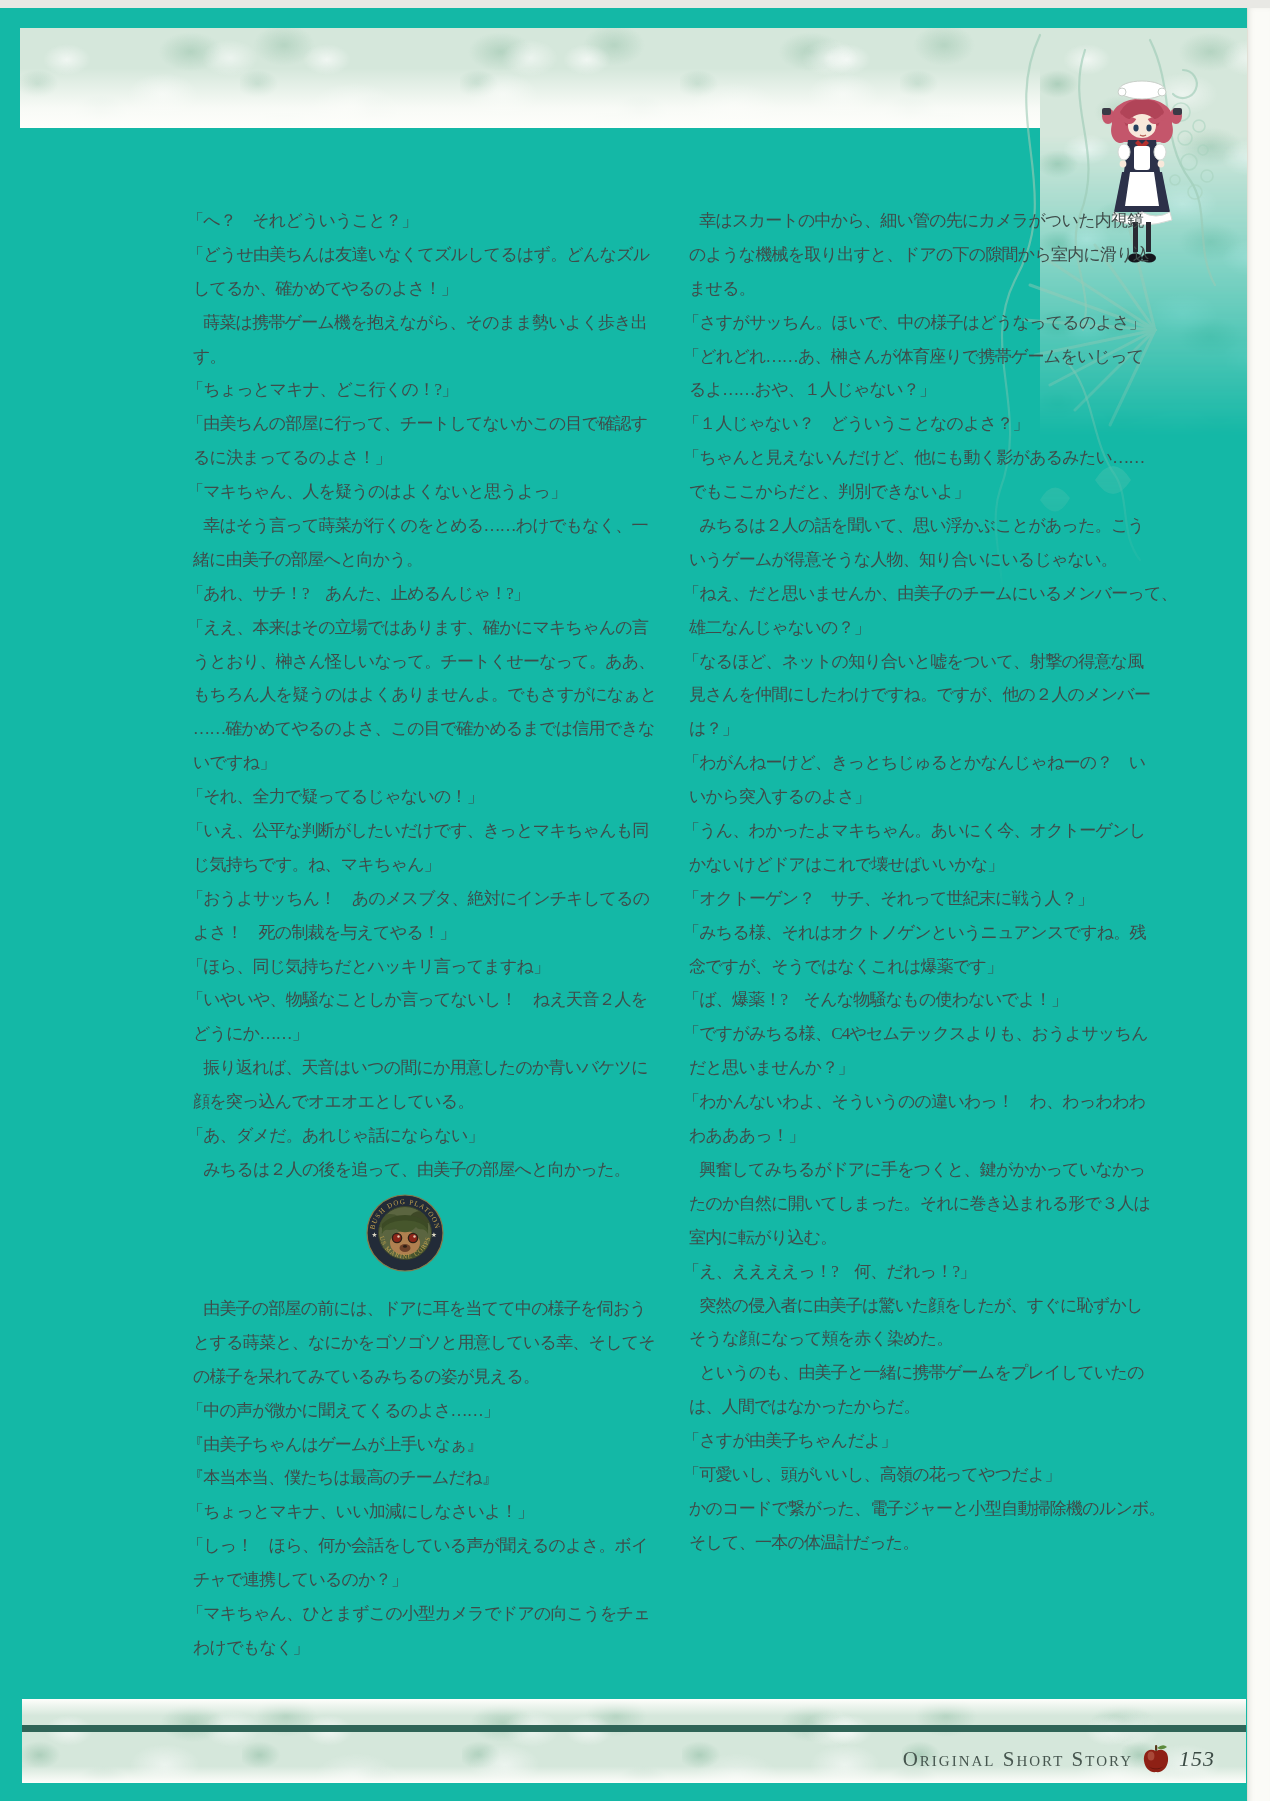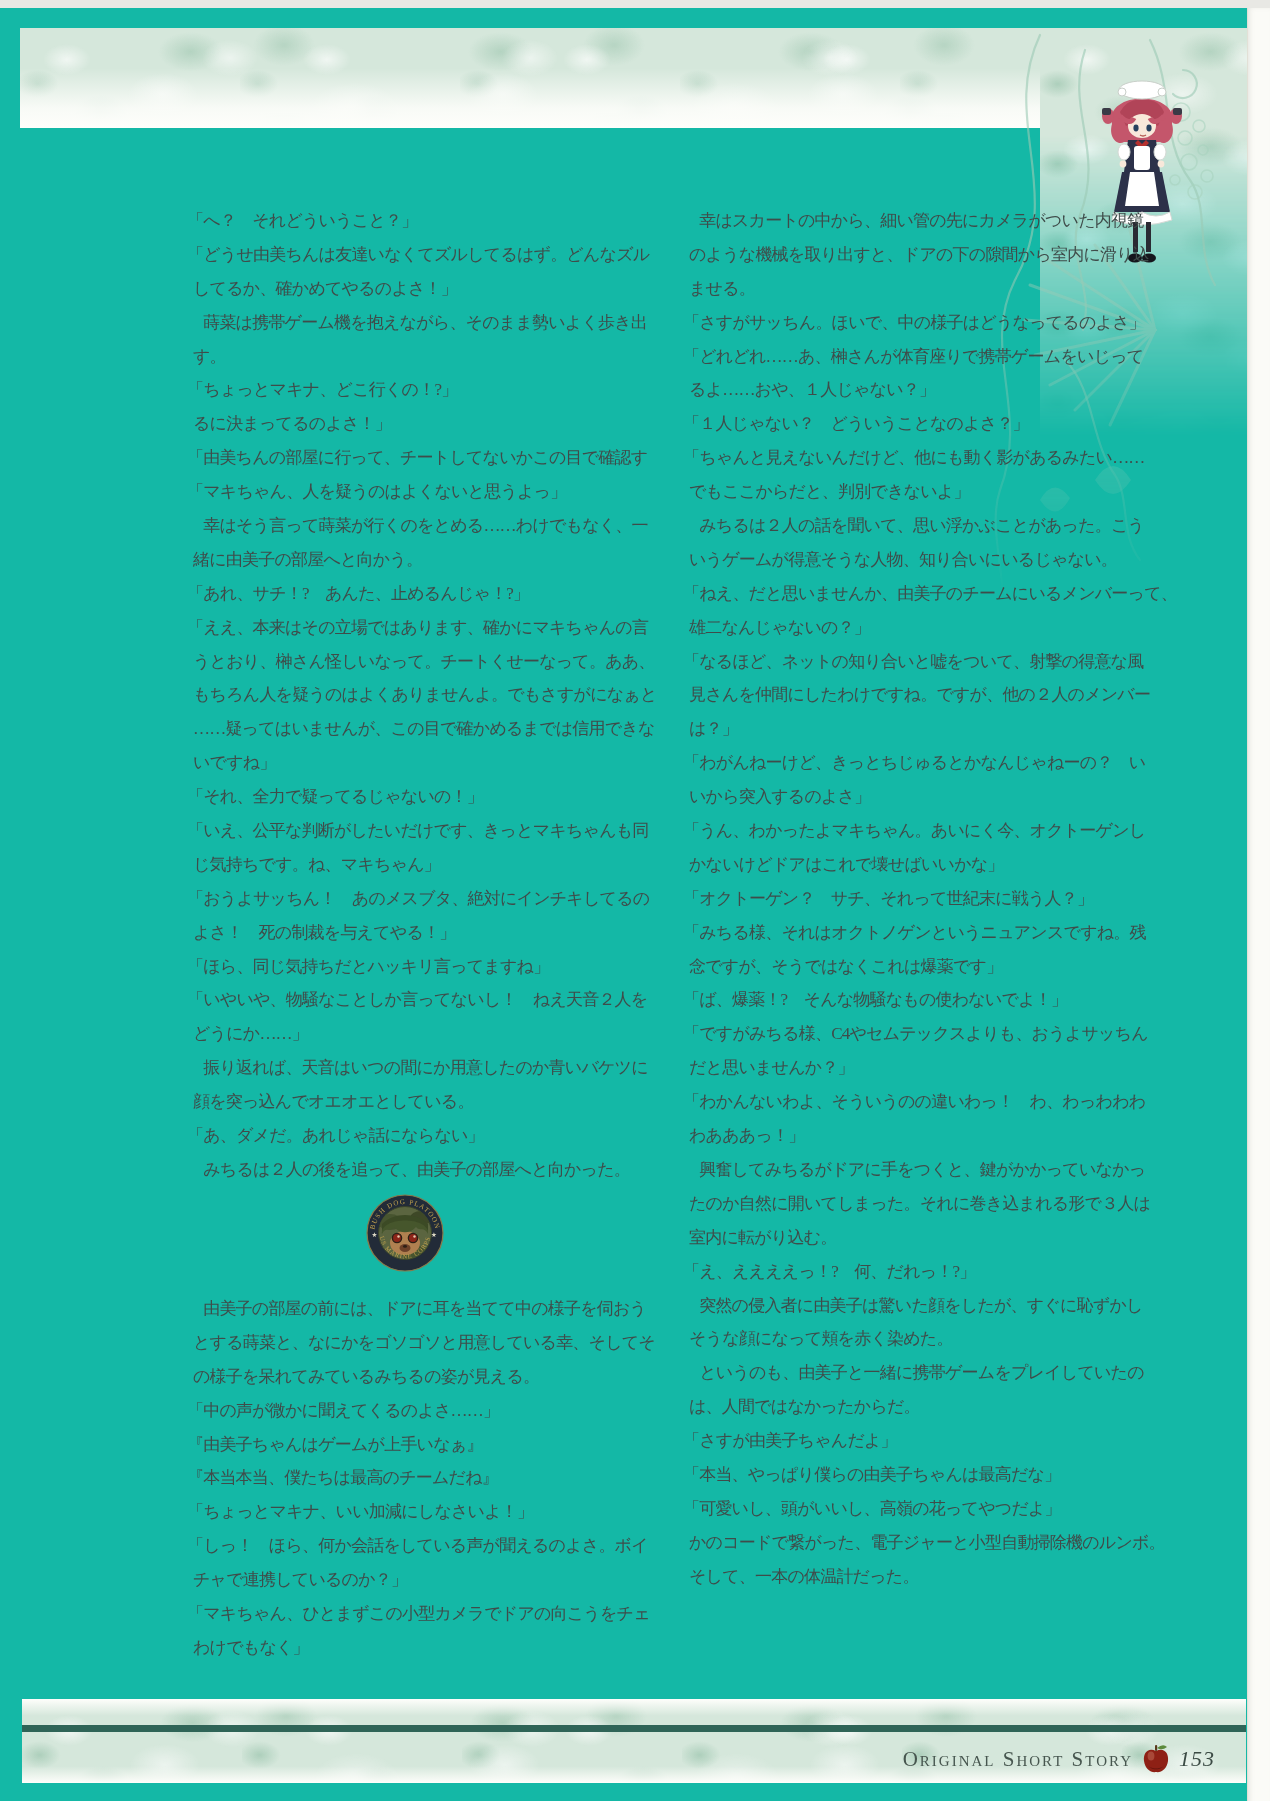--- a/index.html
+++ b/index.html
@@ -140,30 +140,30 @@
     </g>
   </svg>
 
   <div class="col col-left-a">
       <div class="line q">「へ？　それどういうこと？」</div>
       <div class="line q">「どうせ由美ちんは友達いなくてズルしてるはず。どんなズル</div>
       <div class="line c">してるか、確かめてやるのよさ！」</div>
       <div class="line p">　蒔菜は携帯ゲーム機を抱えながら、そのまま勢いよく歩き出</div>
       <div class="line c">す。</div>
       <div class="line q">「ちょっとマキナ、どこ行くの！?」</div>
+      <div class="line q">「由美ちんの部屋に行って、チートしてないかこの目で確認す</div>
       <div class="line c">るに決まってるのよさ！」</div>
-      <div class="line q">「由美ちんの部屋に行って、チートしてないかこの目で確認す</div>
       <div class="line q">「マキちゃん、人を疑うのはよくないと思うよっ」</div>
       <div class="line p">　幸はそう言って蒔菜が行くのをとめる……わけでもなく、一</div>
       <div class="line c">緒に由美子の部屋へと向かう。</div>
       <div class="line q">「あれ、サチ！?　あんた、止めるんじゃ！?」</div>
       <div class="line q">「ええ、本来はその立場ではあります、確かにマキちゃんの言</div>
       <div class="line c">うとおり、榊さん怪しいなって。チートくせーなって。ああ、</div>
       <div class="line c">もちろん人を疑うのはよくありませんよ。でもさすがになぁと</div>
-      <div class="line c">……疑ってはいませんが、この目で確かめるまでは信用できな</div>
+      <div class="line c">……確かめてやるのよさ、この目で確かめるまでは信用できな</div>
       <div class="line c">いですね」</div>
       <div class="line q">「それ、全力で疑ってるじゃないの！」</div>
       <div class="line q">「いえ、公平な判断がしたいだけです、きっとマキちゃんも同</div>
       <div class="line c">じ気持ちです。ね、マキちゃん」</div>
       <div class="line q">「おうよサッちん！　あのメスブタ、絶対にインチキしてるの</div>
       <div class="line c">よさ！　死の制裁を与えてやる！」</div>
       <div class="line q">「ほら、同じ気持ちだとハッキリ言ってますね」</div>
       <div class="line q">「いやいや、物騒なことしか言ってないし！　ねえ天音２人を</div>
       <div class="line c">どうにか……」</div>
       <div class="line p">　振り返れば、天音はいつの間にか用意したのか青いバケツに</div>
@@ -215,21 +215,20 @@
       <div class="line c">わあああっ！」</div>
       <div class="line p">　興奮してみちるがドアに手をつくと、鍵がかかっていなかっ</div>
       <div class="line c">たのか自然に開いてしまった。それに巻き込まれる形で３人は</div>
       <div class="line c">室内に転がり込む。</div>
       <div class="line q">「え、ええええっ！?　何、だれっ！?」</div>
       <div class="line p">　突然の侵入者に由美子は驚いた顔をしたが、すぐに恥ずかし</div>
       <div class="line c">そうな顔になって頬を赤く染めた。</div>
       <div class="line p">　というのも、由美子と一緒に携帯ゲームをプレイしていたの</div>
       <div class="line c">は、人間ではなかったからだ。</div>
       <div class="line q">「さすが由美子ちゃんだよ」</div>
-      <div class="line q">「本当、やっぱり僕らの由美子ちゃんは最高だな」</div>
       <div class="line q">「可愛いし、頭がいいし、高嶺の花ってやつだよ」</div>
       <div class="line c">かのコードで繋がった、電子ジャーと小型自動掃除機のルンボ。</div>
       <div class="line c">そして、一本の体温計だった。</div>
     </div>
 
   <svg class="emblem" width="78" height="78" viewBox="0 0 78 78">
     <defs>
       <clipPath id="inner">
           <circle cx="39" cy="39" r="26.5"></circle>
         </clipPath>

